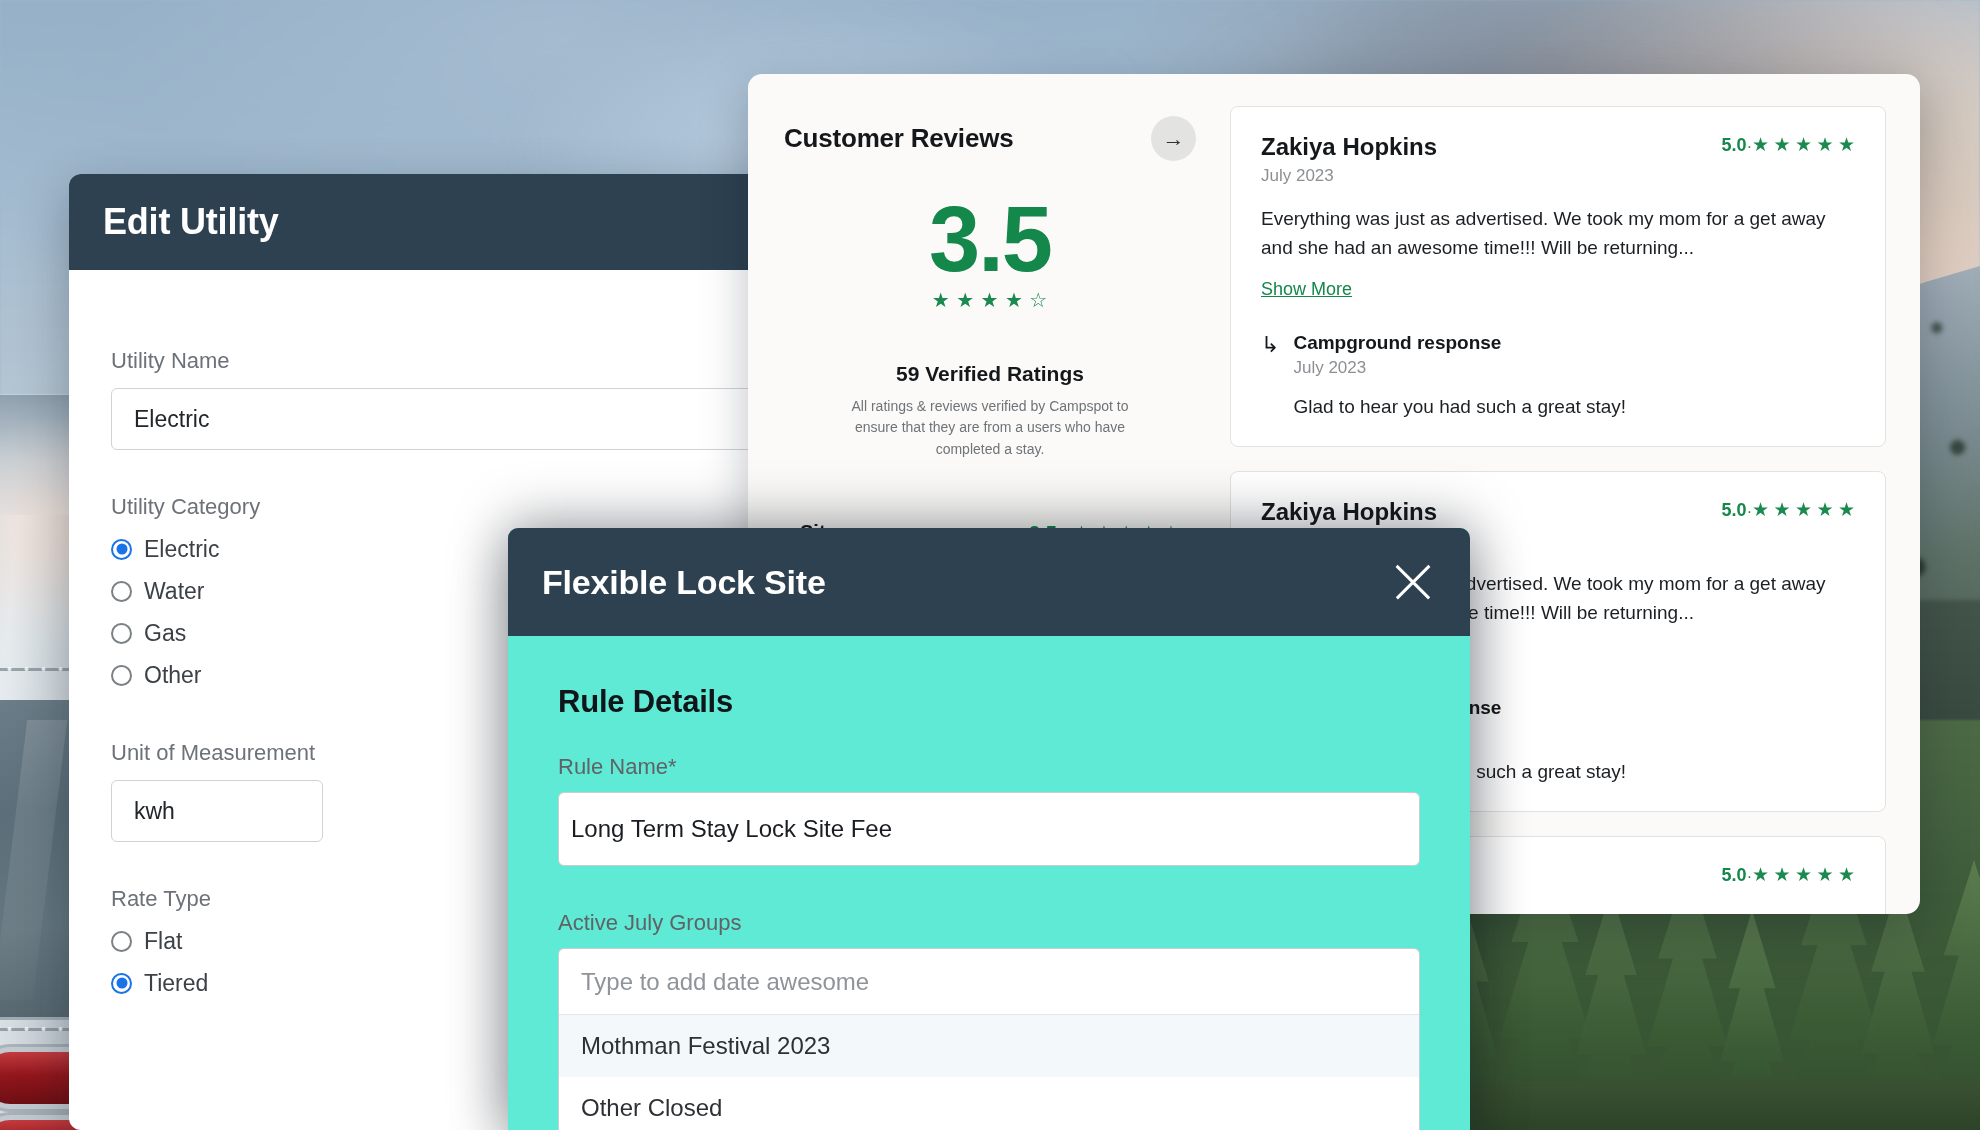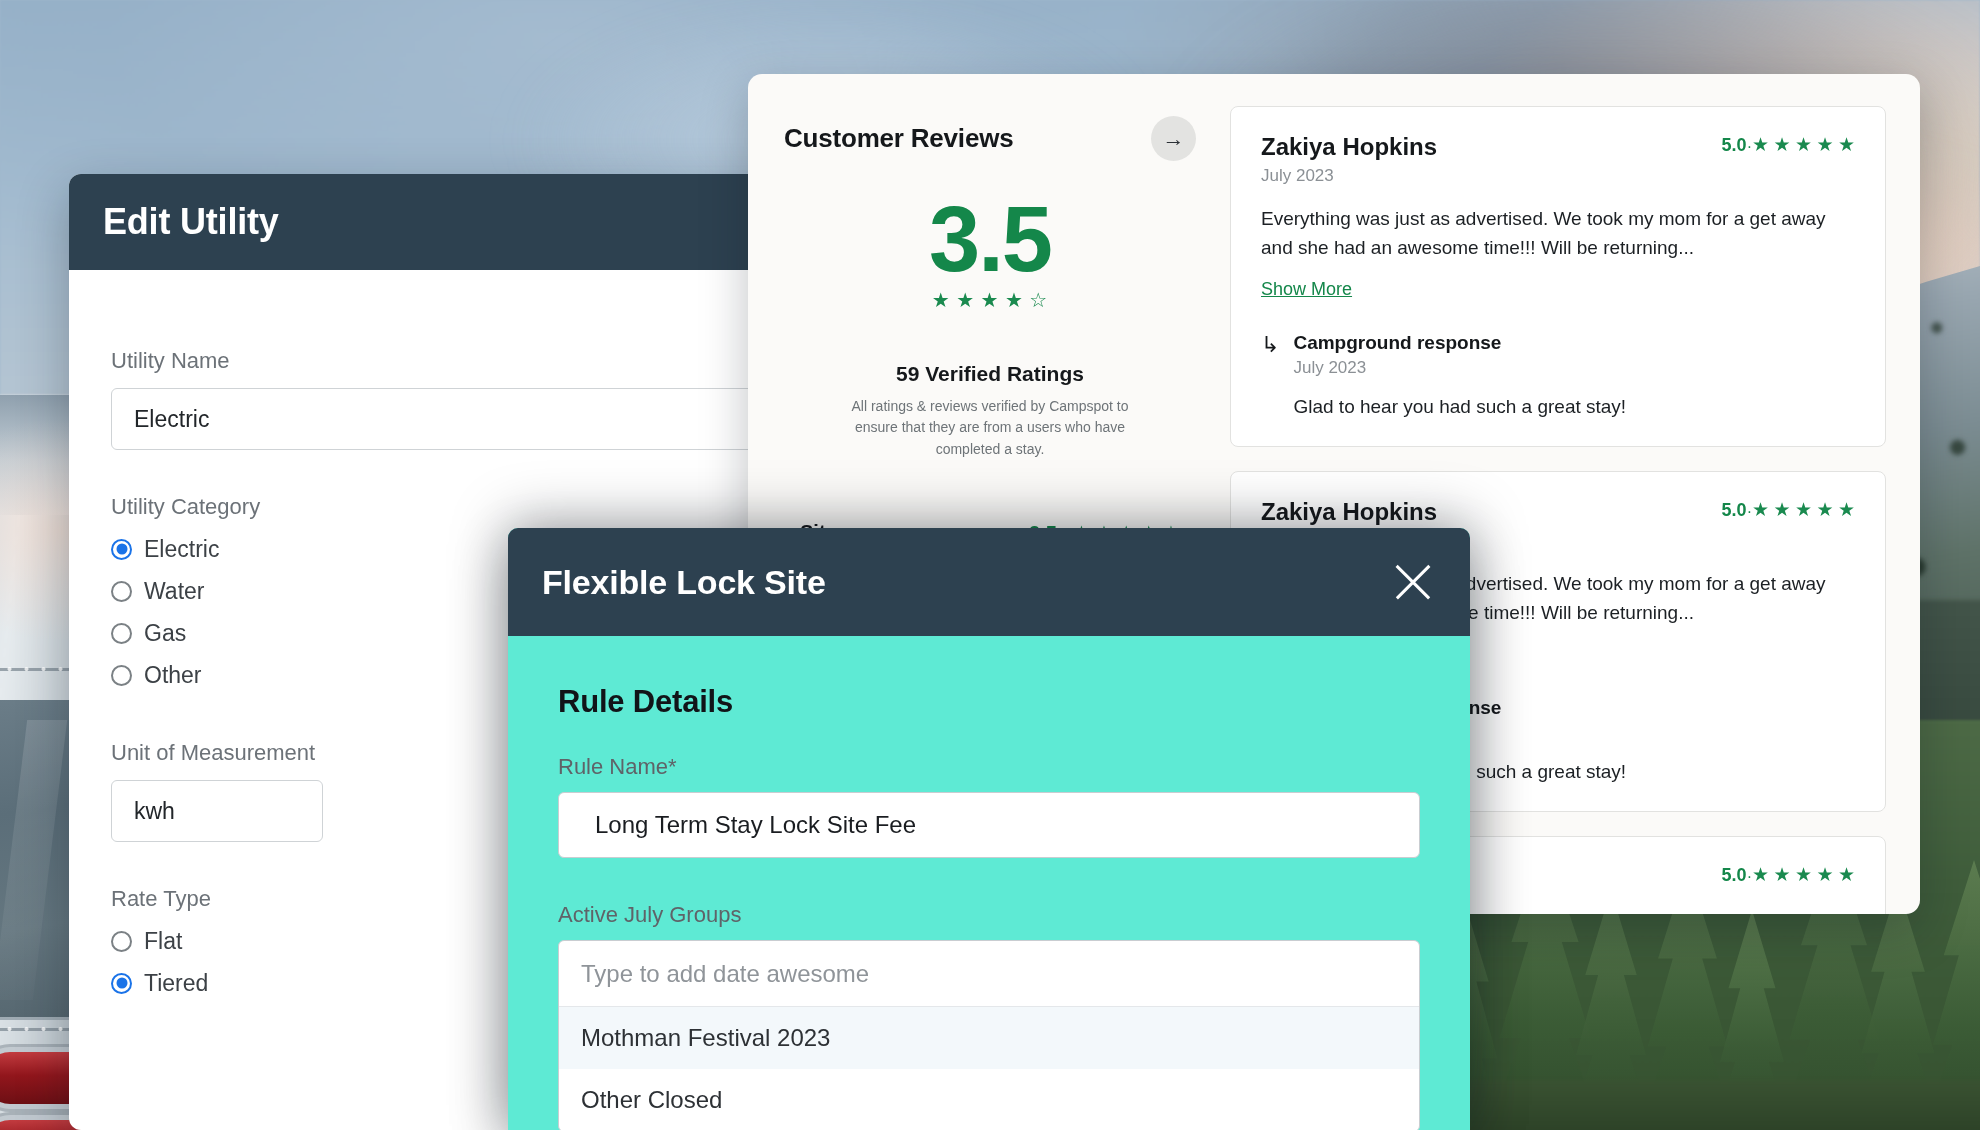--- a/index.html
+++ b/index.html
@@ -349,23 +349,23 @@
   .lm-close::before { transform: translate(-50%,-50%) rotate(45deg); }
   .lm-close::after  { transform: translate(-50%,-50%) rotate(-45deg); }
 
   .lm-body { padding: 48px 50px 0 50px; }
   .lm-section-title {
     font-size: 31px; font-weight: 700; color: #111418;
     margin-bottom: 34px; letter-spacing: -0.2px;
   }
   .lm-label { font-size: 22px; color: #5f6368; margin-bottom: 12px; }
   .lm-input {
-    width: 100%; height: 66px;
+    width: 100%; height: 74px;
     border: 1px solid #c9cdd1; border-radius: 6px;
-    display: flex; align-items: center; padding: 0 36px;
+    display: flex; align-items: center; padding: 0 12px;
     font-size: 24px; color: #1a1d21;
     background: #fff;
   }
   .lm-spacer { height: 44px; }
   .lm-combo {
     border: 1px solid #c9cdd1; border-radius: 6px;
     background: #fff; overflow: hidden;
   }
   .lm-combo-input {
     height: 66px; display: flex; align-items: center;

